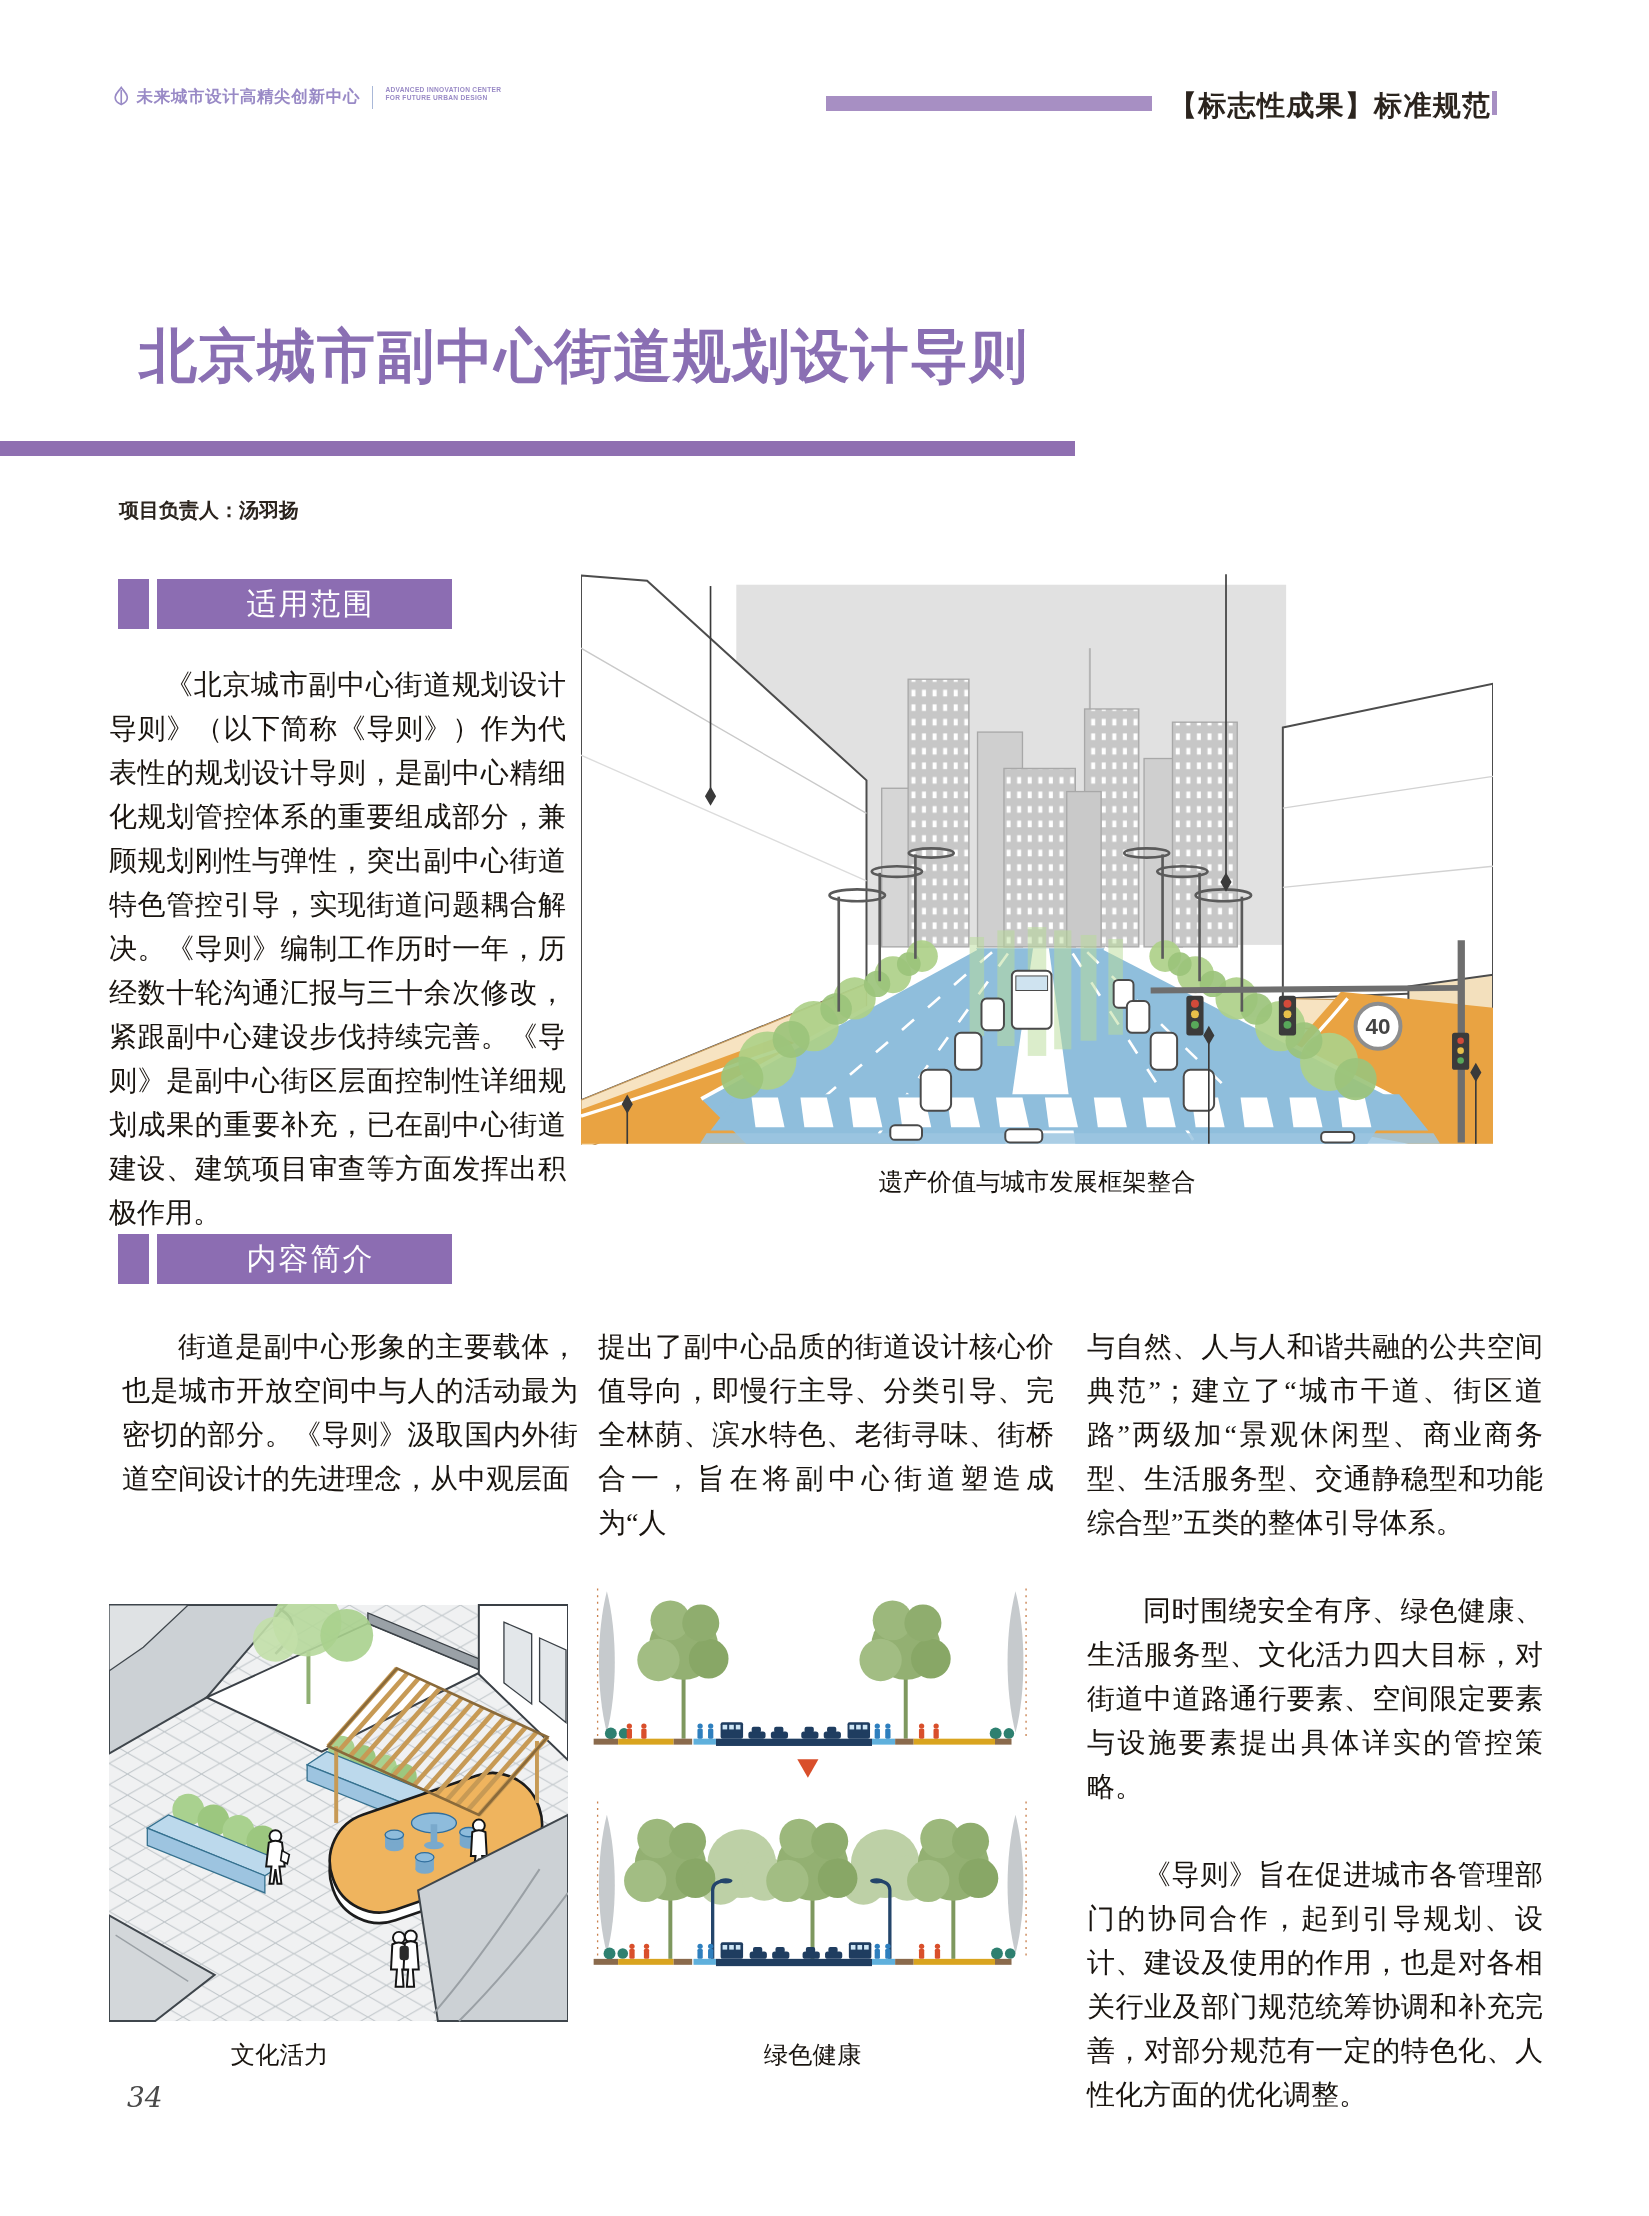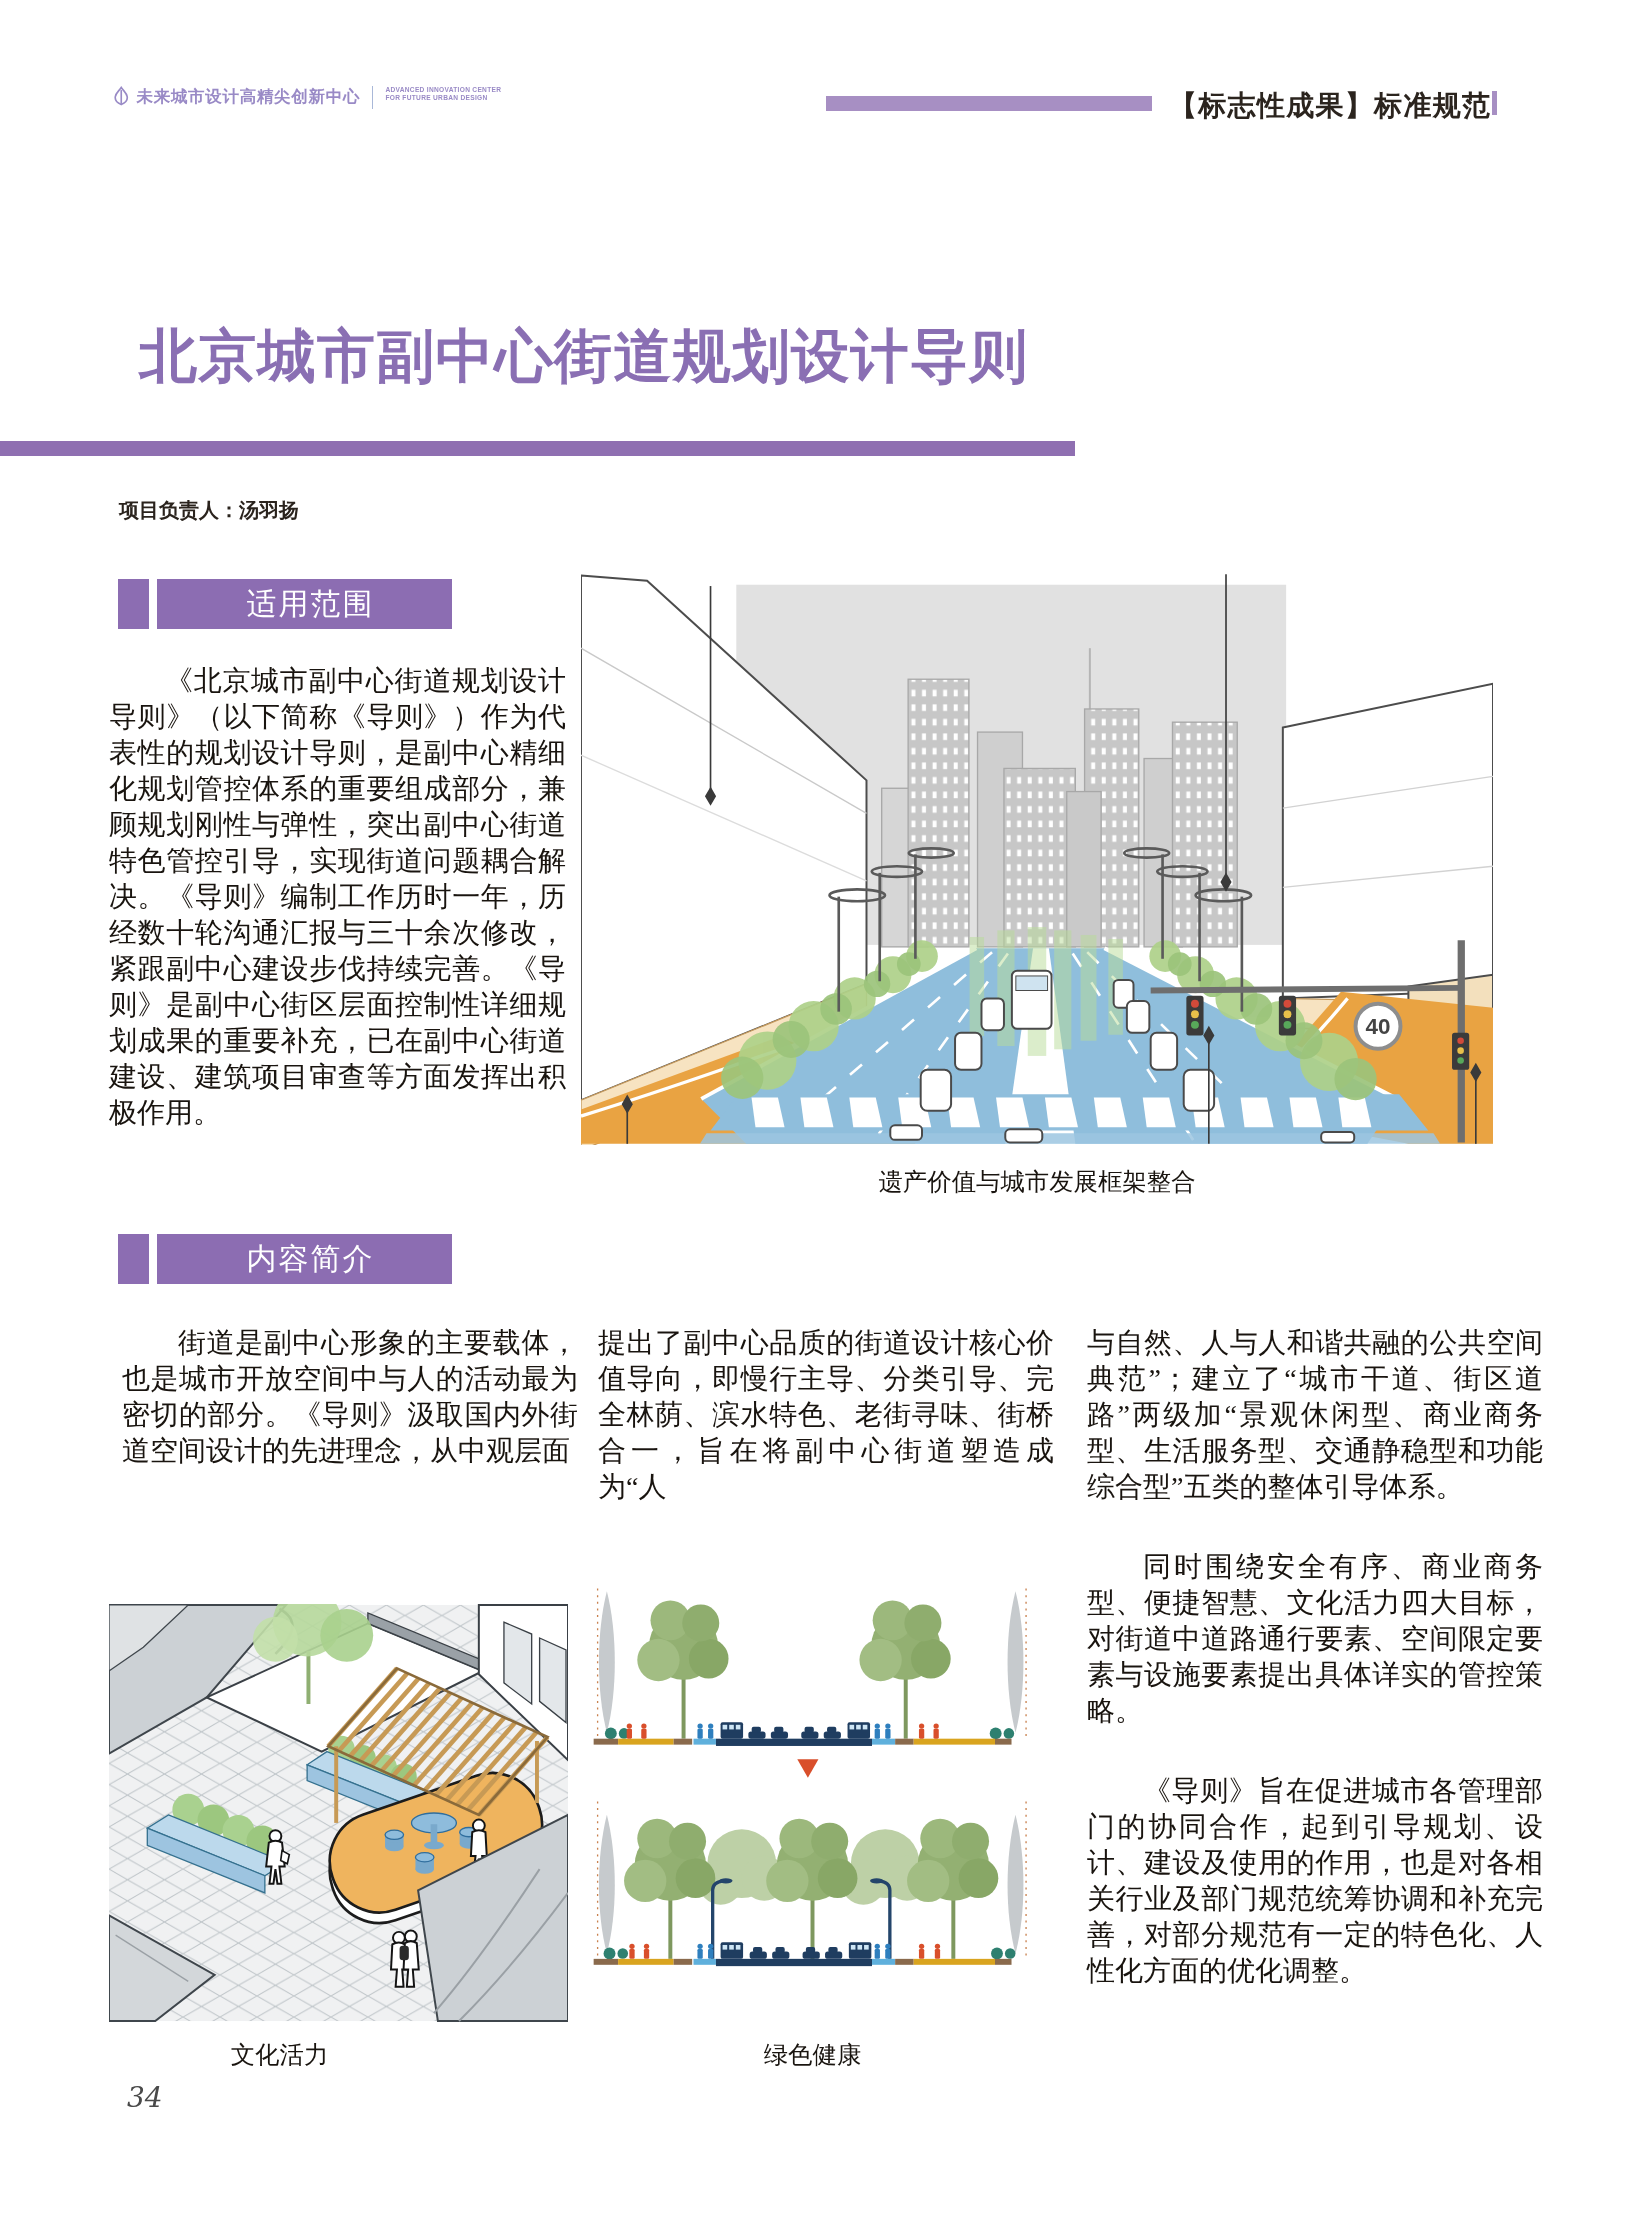--- a/index.html
+++ b/index.html
@@ -26,21 +26,21 @@
           font-size:20px;font-weight:bold;color:#2a231d;}
 
   
   .band-sq{width:31px;height:50px;background:#8c6db2;}
   .band-rect{width:283px;height:50px;background:#8c6db2;display:flex;align-items:center;justify-content:center;padding-left:12px;}
   .band-label{font-family:"Liberation Sans", sans-serif;font-size:30px;color:#ffffff;letter-spacing:2px;}
   .sq1{left:118px;top:579px;} .rect1{left:157px;top:579px;}
   .sq2{left:118px;top:1234px;} .rect2{left:157px;top:1234px;}
 
   
-  .bodytext{font-size:28px;line-height:36px;text-align:justify;color:#19140f;}
+  .bodytext{font-size:28px;line-height:44px;text-align:justify;color:#19140f;}
   .indent{text-indent:2em;}
   .scope-par{left:109px;top:663px;width:457px;}
   .col{width:456px;top:1325px;}
   .col1{left:122px;} .col2{left:598px;} .col3{left:1087px;}
   .col p{margin:0;}
   .col p + p{margin-top:44px;}
 
   
   .fig-main{left:581px;top:569px;width:912px;height:576px;}
   .fig-main svg{width:100%;height:100%;display:block;}
@@ -272,21 +272,21 @@
   </div>
 
   <div class="abs bodytext col col1">
     <p class="indent">街道是副中心形象的主要载体，也是城市开放空间中与人的活动最为密切的部分。《导则》汲取国内外街道空间设计的先进理念，从中观层面</p>
   </div>
   <div class="abs bodytext col col2">
     <p>提出了副中心品质的街道设计核心价值导向，即慢行主导、分类引导、完全林荫、滨水特色、老街寻味、街桥合一，旨在将副中心街道塑造成为“人</p>
   </div>
   <div class="abs bodytext col col3">
     <p>与自然、人与人和谐共融的公共空间典范”；建立了“城市干道、街区道路”两级加“景观休闲型、商业商务型、生活服务型、交通静稳型和功能综合型”五类的整体引导体系。</p>
-    <p class="indent">同时围绕安全有序、商业商务型、便捷智慧、文化活力四大目标，对街道中道路通行要素、空间限定要素与设施要素提出具体详实的管控策略。</p>
+    <p class="indent">同时围绕安全有序、绿色健康、生活服务型、文化活力四大目标，对街道中道路通行要素、空间限定要素与设施要素提出具体详实的管控策略。</p>
     <p class="indent">《导则》旨在促进城市各管理部门的协同合作，起到引导规划、设计、建设及使用的作用，也是对各相关行业及部门规范统筹协调和补充完善，对部分规范有一定的特色化、人性化方面的优化调整。</p>
   </div>
 
   <div class="abs fig-culture">
     <svg viewBox="0 0 695 630">
       <defs>
         <pattern id="diam" width="56" height="32" patternUnits="userSpaceOnUse">
           <rect width="56" height="32" fill="#f0f1f2"></rect>
           <path d="M28,0 L56,16 L28,32 L0,16 Z" fill="none" stroke="#bfc5c9" stroke-width="1.5"></path>
         </pattern>

